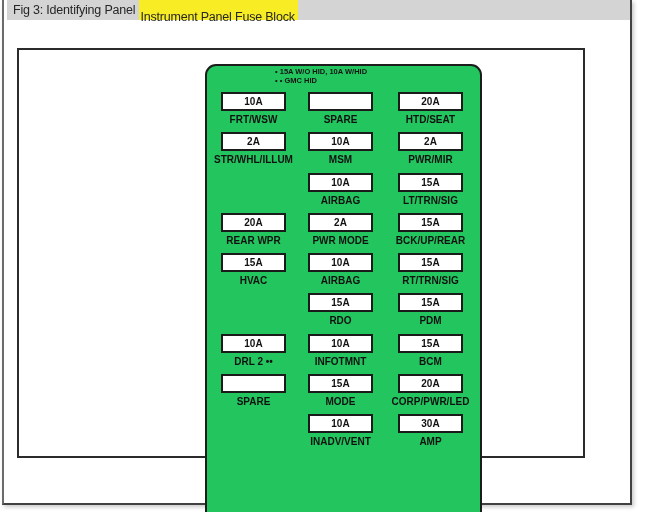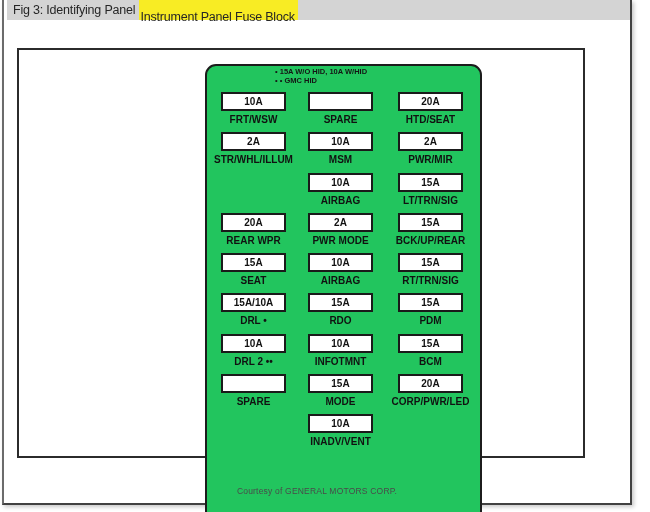--- a/index.html
+++ b/index.html
@@ -141,37 +141,33 @@
           </div>
           <div class="fuse-cell col2">
             <div class="fuse-box">15A</div>
             <div class="fuse-label">BCK/UP/REAR</div>
           </div>
         </div>
 
         <div class="fuse-row">
           <div class="fuse-cell col0">
             <div class="fuse-box">15A</div>
-            <div class="fuse-label">SEAT</div>
+            <div class="fuse-label">HVAC</div>
           </div>
           <div class="fuse-cell col1">
             <div class="fuse-box">10A</div>
             <div class="fuse-label">AIRBAG</div>
           </div>
           <div class="fuse-cell col2">
             <div class="fuse-box">15A</div>
             <div class="fuse-label">RT/TRN/SIG</div>
           </div>
         </div>
 
         <div class="fuse-row">
-          <div class="fuse-cell col0">
-            <div class="fuse-box">15A/10A</div>
-            <div class="fuse-label">DRL •</div>
-          </div>
           <div class="fuse-cell col1">
             <div class="fuse-box">15A</div>
             <div class="fuse-label">RDO</div>
           </div>
           <div class="fuse-cell col2">
             <div class="fuse-box">15A</div>
             <div class="fuse-label">PDM</div>
           </div>
         </div>
 
@@ -203,21 +199,24 @@
             <div class="fuse-box">20A</div>
             <div class="fuse-label">CORP/PWR/LED</div>
           </div>
         </div>
 
         <div class="fuse-row">
           <div class="fuse-cell col0"></div>
           <div class="fuse-cell col1">
             <div class="fuse-box">10A</div>
             <div class="fuse-label">INADV/VENT</div>
+          </div>
+          <div class="fuse-cell col2">
+            <div class="fuse-box">30A</div>
+            <div class="fuse-label">AMP</div>
           </div>
         </div>
 
       </div>
     </div>
   </div>
 
-  <div class="credit">Courtesy of GENERAL MOTORS CORP.</div>
 </div>
 
 </body></html>

